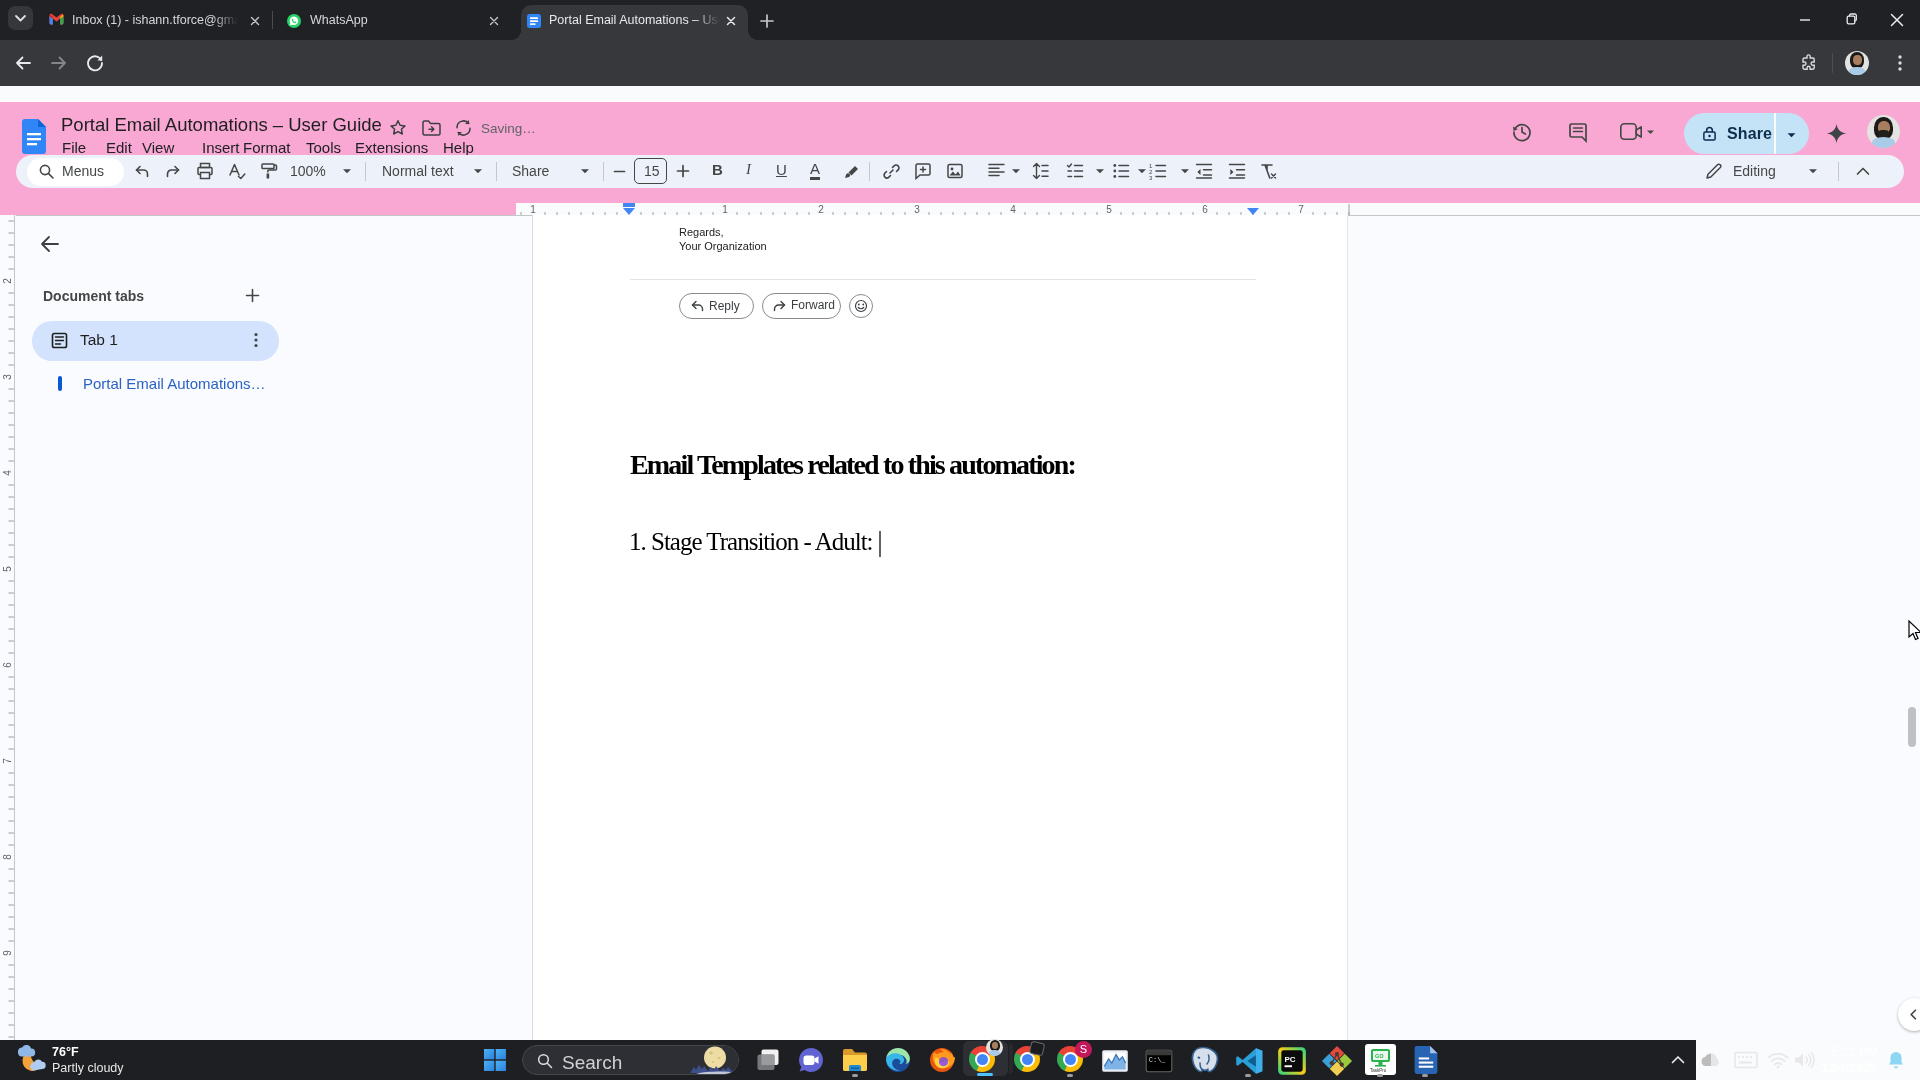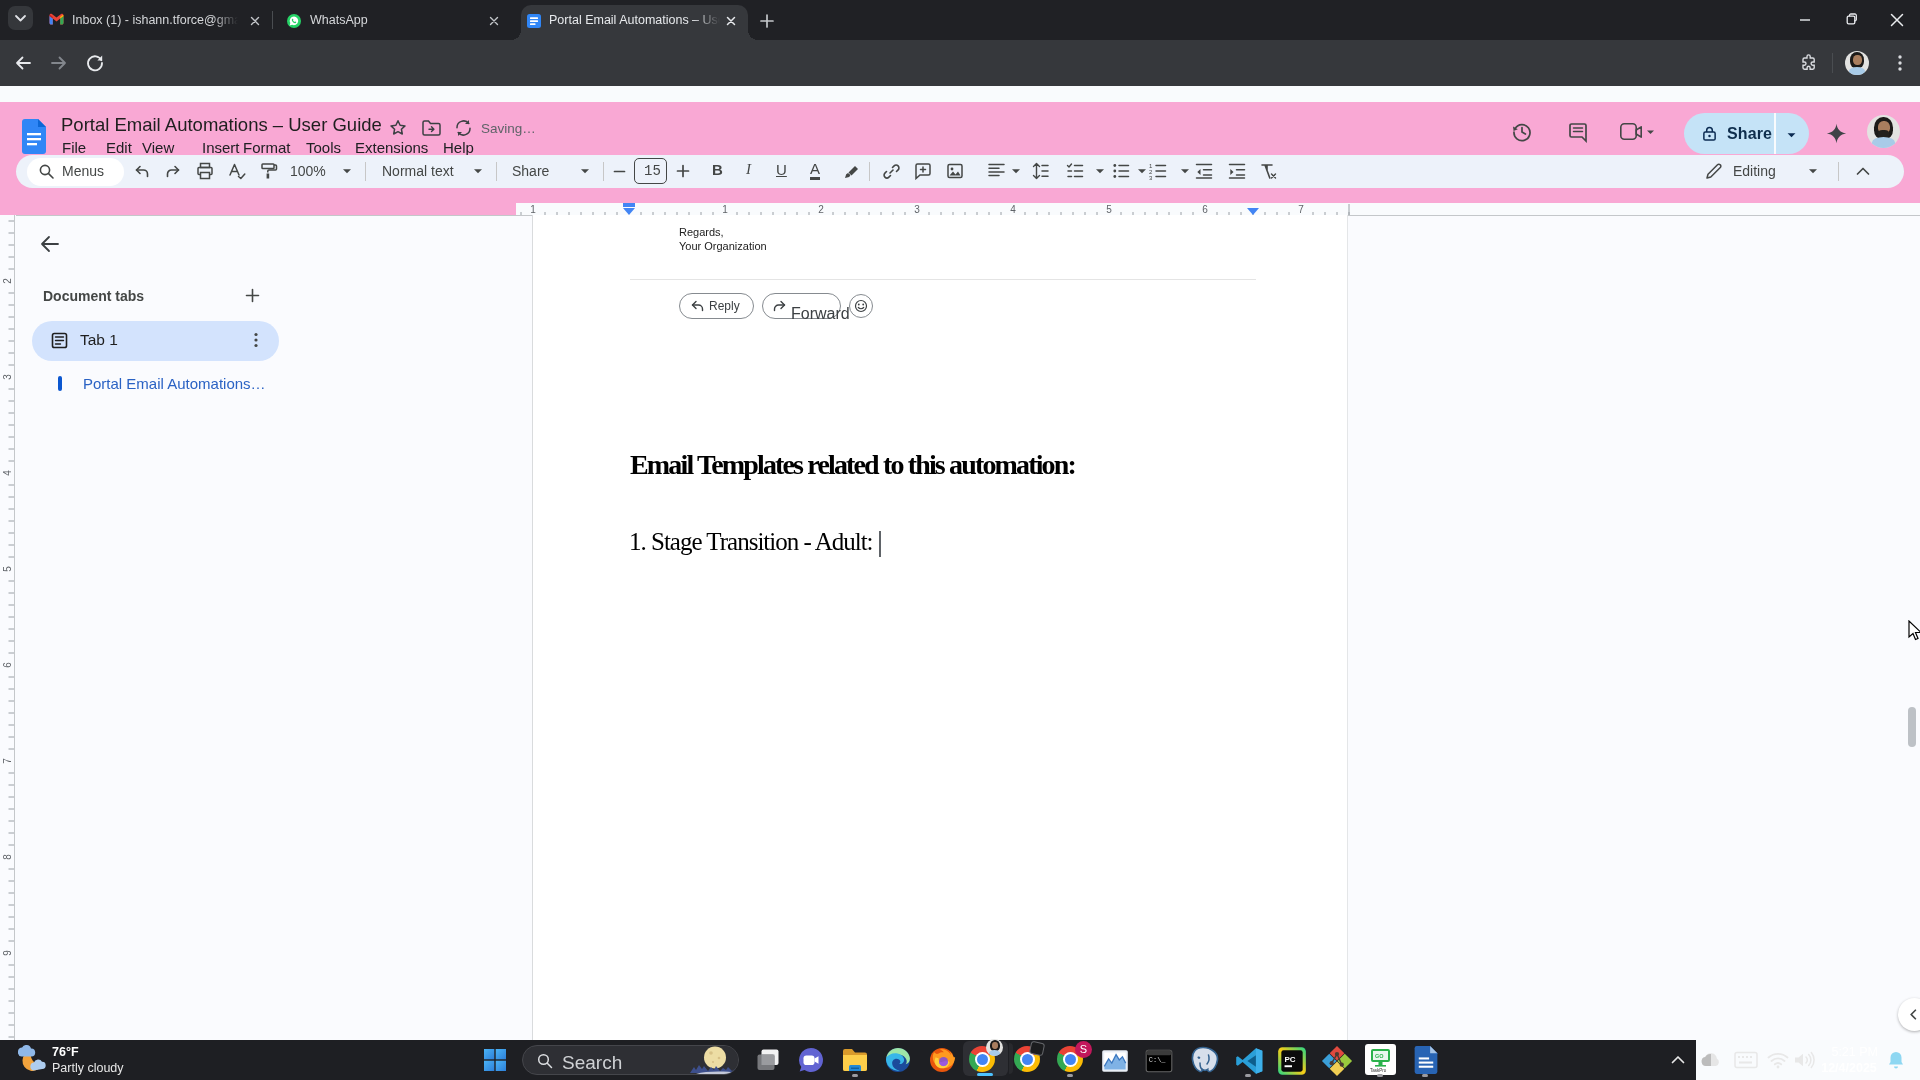--- a/index.html
+++ b/index.html
@@ -240,21 +240,21 @@
   <div class="sep" style="left:496px;"></div>
   <div class="abs tbtext" style="left:512px;top:8px;">Share</div>
   <svg class="abs" style="left:580px;top:13px;" width="10" height="7" viewBox="0 0 10 7">
       <path d="M1 1.2l4 4 4-4z" fill="#444746"></path>
     </svg>
   <div class="sep" style="left:603px;"></div>
   <svg class="abs" style="left:613px;top:15px;" width="13" height="3" viewBox="0 0 13 3">
       <path d="M1.5 1.5h10" stroke="#444746" stroke-width="1.7" stroke-linecap="round"></path>
     </svg>
   <div class="abs" style="left:634px;top:3px;width:33px;height:26px;border:1.5px solid #444746;border-radius:5px;"></div>
-  <div class="abs tbtext" style="left:644px;top:8px;font-family:Liberation Mono, monospace;">15</div>
+  <div class="abs tbtext" style="left:644px;top:8px;">15</div>
   <svg class="abs" style="left:676px;top:9px;" width="14" height="14" viewBox="0 0 14 14">
       <path d="M7 1.5v11M1.5 7h11" stroke="#444746" stroke-width="1.7" stroke-linecap="round"></path>
     </svg>
   <div class="abs" style="left:712px;top:6px;font-size:15px;font-weight:bold;color:#444746;">B</div>
   <div class="abs" style="left:746px;top:6px;font-size:15px;font-style:italic;font-family:'Liberation Serif',serif;color:#444746;">I</div>
   <div class="abs" style="left:776px;top:6px;font-size:15px;text-decoration:underline;color:#444746;">U</div>
   <div class="abs" style="left:810px;top:6px;font-size:15px;color:#444746;border-bottom:3px solid #444746;line-height:16px;">A</div>
   <svg class="abs" style="left:842px;top:7px;" width="18" height="18" viewBox="0 0 18 18">
       <path d="M9.5 13.5l-3-3L13 4l3 3z" fill="#444746"></path>
       <path d="M6 11l-1.8 1.2L3 16l4.2-1.1L8.5 13z" fill="#444746"></path>
@@ -520,21 +520,21 @@
           <path d="M5 1.5 1.5 5 5 8.5" fill="none" stroke="#3c4043" stroke-width="1.4" stroke-linecap="round" stroke-linejoin="round"></path>
           <path d="M1.5 5h6a4 4 0 0 1 4 4v1.5" fill="none" stroke="#3c4043" stroke-width="1.4" stroke-linecap="round"></path>
         </svg>
       <div class="abs" style="left:29px;top:5px;font-size:12px;color:#3c4043;">Reply</div>
     </div>
     <div class="abs" style="left:229px;top:78px;width:79px;height:26px;border:1px solid #868b90;border-radius:13px;">
       <svg class="abs" style="left:10px;top:6px;" width="13" height="12" viewBox="0 0 13 12">
           <path d="M8 1.5 11.5 5 8 8.5" fill="none" stroke="#3c4043" stroke-width="1.4" stroke-linecap="round" stroke-linejoin="round"></path>
           <path d="M11.5 5h-6a4 4 0 0 0-4 4v1.5" fill="none" stroke="#3c4043" stroke-width="1.4" stroke-linecap="round"></path>
         </svg>
-      <div class="abs" style="left:28px;top:11px;font-size:16px;color:#3c4043;">Forward</div>
+      <div class="abs" style="left:28px;top:4px;font-size:12px;color:#3c4043;">Forward</div>
     </div>
     <div class="abs" style="left:316px;top:79px;width:24px;height:24px;border:1px solid #868b90;border-radius:50%;">
       <svg class="abs" style="left:4px;top:4px;" width="14" height="14" viewBox="0 0 14 14">
           <circle cx="7" cy="7" r="5.5" fill="none" stroke="#3c4043" stroke-width="1.2"></circle>
           <circle cx="4.8" cy="5.5" r="0.9" fill="#3c4043"></circle>
           <circle cx="9.2" cy="5.5" r="0.9" fill="#3c4043"></circle>
           <path d="M4.3 8.5a3.5 3.5 0 0 0 5.4 0" fill="none" stroke="#3c4043" stroke-width="1.2" stroke-linecap="round"></path>
         </svg>
     </div>
     <div class="abs" style="left:97px;top:234px;font-family:'Liberation Serif',serif;font-weight:bold;font-size:28px;letter-spacing:-1.85px;color:#000;">Email Templates related to this automation:</div>

